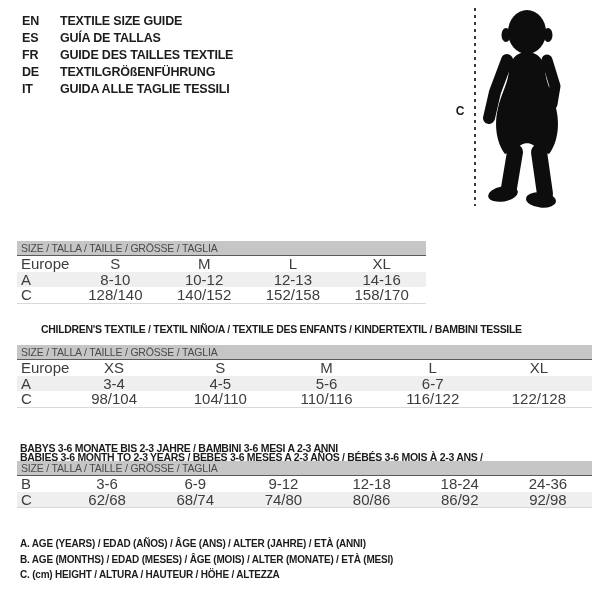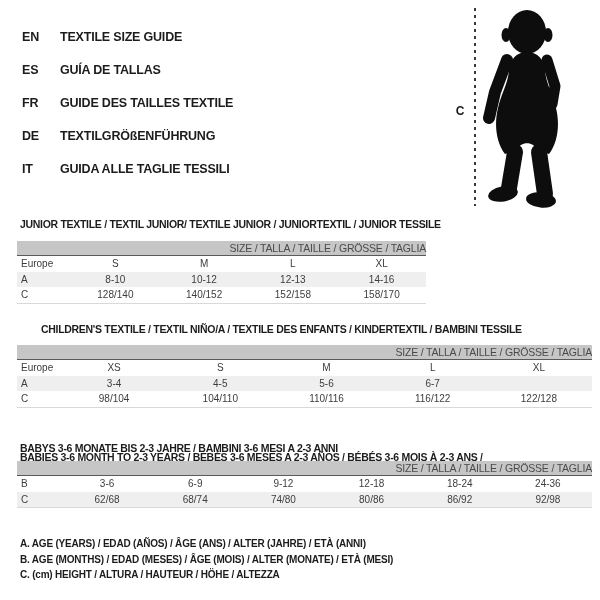--- a/index.html
+++ b/index.html
@@ -2,21 +2,21 @@
 <html style="--page-bg: #ffffff; --header-bar: #c6c6c6; --bar-border: #5a5a5a; --row-shade: #efefef; --bottom-rule: #d9d9d9; --cell-text: #3d3d3d; --title-text: #1c1c1c; --silhouette: #0d0d0d;"><head>
 <meta charset="utf-8">
 <style>
   html,body{margin:0;padding:0;background:#fff;}
   .canvas{
     position:relative;width:600px;height:600px;background:var(--page-bg,#fff);
     font-family:"Liberation Sans", sans-serif;overflow:hidden;
   }
   
   .langs{position:absolute;top:13px;left:22px;}
-  .lrow{display:grid;grid-template-columns:38px auto;height:17px;line-height:17px;margin-top:16px;}
+  .lrow{display:grid;grid-template-columns:38px auto;height:17px;line-height:17px;}
   .lcode,.llabel{font-size:12.5px;font-weight:700;color:var(--title-text,#1c1c1c);letter-spacing:-0.2px;white-space:nowrap;}
   
   .measure-line{
     position:absolute;left:474px;top:8px;width:2px;height:198px;
     background:repeating-linear-gradient(180deg,#3a3a3a 0 3px,transparent 3px 7px);
   }
   .measure-label{
     position:absolute;left:452px;top:104px;width:16px;text-align:center;
     font-size:12px;font-weight:700;color:var(--title-text,#1c1c1c);
   }
@@ -24,23 +24,23 @@
   
   .ttitle{
     position:absolute;left:20px;font-size:10.5px;font-weight:700;letter-spacing:-0.3px;
     color:var(--title-text,#1c1c1c);white-space:nowrap;line-height:15px;
   }
   .tbl{position:absolute;left:17px;border-bottom:1px solid var(--bottom-rule,#d9d9d9);}
   .bar{
     height:14px;line-height:14px;padding-left:4px;font-size:10.5px;
     background:var(--header-bar,#c6c6c6);color:#4a4a4a;
     border-bottom:1px solid var(--bar-border,#5a5a5a);
-    letter-spacing:-0.2px;white-space:nowrap;text-align:right;
+    letter-spacing:-0.2px;white-space:nowrap;
   }
-  .row{display:grid;height:15.5px;line-height:15.5px;font-size:10px;color:var(--cell-text,#3d3d3d);}
+  .row{display:grid;height:15.5px;line-height:15.5px;font-size:15px;color:var(--cell-text,#3d3d3d);}
   .row.shade{background:var(--row-shade,#efefef);}
   .g5{grid-template-columns:54px repeat(4,1fr);}
   .g6{grid-template-columns:44px repeat(5,1fr);}
   .g7{grid-template-columns:46px repeat(6,1fr);}
   .lab{text-align:left;padding-left:4px;white-space:nowrap;}
   .val{text-align:center;white-space:nowrap;}
   .t1{top:241px;width:409px;}
   .t2{top:345px;width:575px;}
   .t3{top:461px;width:575px;}
   
@@ -102,21 +102,20 @@
       <polyline points="66,52 74,78 71,96" fill="none" stroke-width="11" stroke-linecap="round" stroke-linejoin="round"></polyline>
 
       <line x1="34" y1="144" x2="28" y2="180" stroke-width="16" stroke-linecap="round"></line>
       <line x1="58" y1="144" x2="64" y2="186" stroke-width="16" stroke-linecap="round"></line>
 
       <ellipse cx="22" cy="186" rx="15" ry="7.5" stroke="none" transform="rotate(-10 22 186)"></ellipse>
       <ellipse cx="60" cy="192" rx="15" ry="7.5" stroke="none" transform="rotate(6 60 192)"></ellipse>
     </g>
   </svg>
 
-  <div class="ttitle" style="top:217px;">JUNIOR TEXTILE / TEXTIL JUNIOR/ TEXTILE JUNIOR / JUNIORTEXTIL / JUNIOR TESSILE</div>
   <div class="tbl t1">
     <div class="bar">SIZE / TALLA / TAILLE / GRÖSSE / TAGLIA</div>
     <div class="row g5">
       <span class="lab">Europe</span>
       <span class="val">S</span>
       <span class="val">M</span>
       <span class="val">L</span>
       <span class="val">XL</span>
     </div>
     <div class="row g5 shade">

